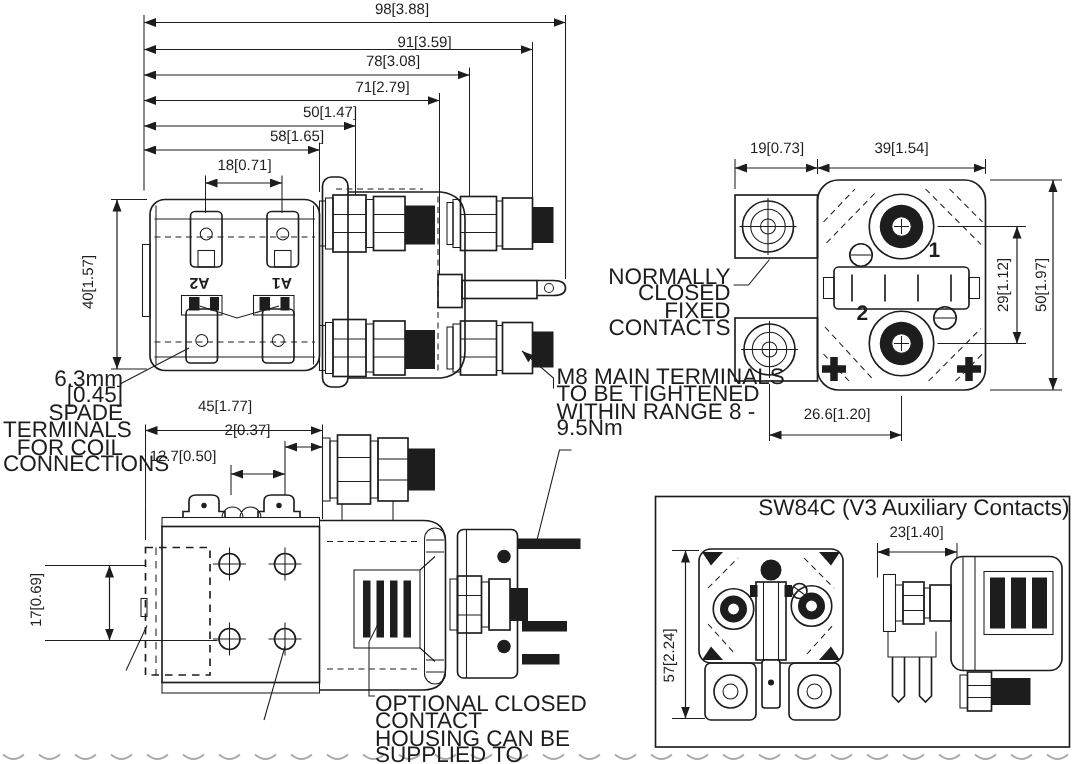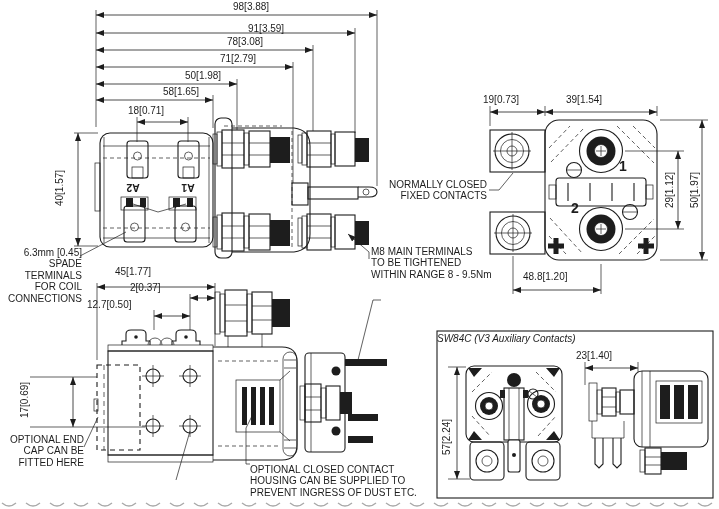--- a/index.html
+++ b/index.html
@@ -1,21 +1,21 @@
 <!DOCTYPE html>
 <html><head>
 <meta charset="utf-8">
 <style>
   html,body{margin:0;padding:0;background:#fff;}
   #stage{position:relative;width:719px;height:509px;background:#fff;overflow:hidden;
          font-family:"Liberation Sans",sans-serif;color:#1d1d1d;}
   #stage svg{position:absolute;left:0;top:0;}
-  .lbl{position:absolute;font-size:10px;line-height:11.4px;white-space:pre-line;color:#1d1d1d;}
-  .dimtxt{position:absolute;font-size:10px;line-height:12px;white-space:nowrap;color:#1d1d1d;}
-  .tr{text-align:right;} .tc{text-align:left;font-style:italic;}
+  .lbl{position:absolute;font-size:15px;line-height:11.4px;white-space:pre-line;color:#1d1d1d;}
+  .dimtxt{position:absolute;font-size:10px;line-height:12px;white-space:nowrap;text-align:center;color:#1d1d1d;}
+  .tr{text-align:right;} .tc{text-align:right;}
   .rot{transform:rotate(-90deg);transform-origin:center;height:12px;text-align:center;}
   .flip{transform:rotate(180deg);transform-origin:center;font-weight:bold;font-size:10.5px;text-align:center;}
   .mark{position:absolute;font-weight:bold;font-size:14px;color:#1d1d1d;}
   
   .ln{stroke:#1d1d1d;stroke-width:1.1;fill:none;}
   .tn{stroke:#1d1d1d;stroke-width:0.7;fill:none;}
   .dm{stroke:#1d1d1d;stroke-width:0.8;fill:none;}
   .dsh{stroke-dasharray:5 4;}
   .d2{stroke-dasharray:4 3;}
   .blk{fill:#1d1d1d;stroke:none;}
@@ -368,29 +368,29 @@
 
   <g>
     <path class="scallop" d="M2 503 q7 6 14 0 m10 0 q7 6 14 0 m10 0 q7 6 14 0 m10 0 q7 6 14 0 m10 0 q7 6 14 0 m10 0 q7 6 14 0 m10 0 q7 6 14 0 m10 0 q7 6 14 0 m10 0 q7 6 14 0 m10 0 q7 6 14 0 m10 0 q7 6 14 0 m10 0 q7 6 14 0 m10 0 q7 6 14 0 m10 0 q7 6 14 0 m10 0 q7 6 14 0 m10 0 q7 6 14 0 m10 0 q7 6 14 0 m10 0 q7 6 14 0 m10 0 q7 6 14 0 m10 0 q7 6 14 0 m10 0 q7 6 14 0 m10 0 q7 6 14 0 m10 0 q7 6 14 0 m10 0 q7 6 14 0 m10 0 q7 6 14 0 m10 0 q7 6 14 0 m10 0 q7 6 14 0 m10 0 q7 6 14 0 m10 0 q7 6 14 0 m10 0 q7 6 14 0"></path>
   </g>
 </svg>
 
 <div class="dimtxt" style="left:233px;top:1px;width:70px">98[3.88]</div>
 <div class="dimtxt" style="left:248px;top:23px;width:70px">91[3.59]</div>
 <div class="dimtxt" style="left:227px;top:36px;width:70px">78[3.08]</div>
 <div class="dimtxt" style="left:220px;top:53px;width:70px">71[2.79]</div>
-<div class="dimtxt" style="left:185px;top:70px;width:70px">50[1.98]</div>
+<div class="dimtxt" style="left:185px;top:70px;width:70px">50[1.47]</div>
 <div class="dimtxt" style="left:163px;top:86px;width:70px">58[1.65]</div>
 <div class="dimtxt" style="left:128px;top:105px;width:70px">18[0.71]</div>
 <div class="dimtxt rot" style="left:28px;top:182px;width:64px">40[1.57]</div>
 <div class="dimtxt" style="left:483px;top:94px;width:70px">19[0.73]</div>
 <div class="dimtxt" style="left:566px;top:94px;width:70px">39[1.54]</div>
 <div class="dimtxt rot" style="left:638px;top:184px;width:64px">29[1.12]</div>
 <div class="dimtxt rot" style="left:663px;top:184px;width:64px">50[1.97]</div>
-<div class="dimtxt" style="left:523px;top:271px;width:70px">48.8[1.20]</div>
+<div class="dimtxt" style="left:523px;top:271px;width:70px">26.6[1.20]</div>
 <div class="dimtxt" style="left:115px;top:266px;width:70px">45[1.77]</div>
 <div class="dimtxt" style="left:130px;top:282px;width:70px">2[0.37]</div>
 <div class="dimtxt" style="left:87px;top:299px;width:70px">12.7[0.50]</div>
 <div class="dimtxt rot" style="left:-7px;top:394px;width:64px">17[0.69]</div>
 <div class="dimtxt" style="left:576px;top:350px;width:70px">23[1.40]</div>
 <div class="dimtxt rot" style="left:415px;top:431px;width:64px">57[2.24]</div>
 
 <div class="lbl flip" style="left:122px;top:182px;width:22px">A2</div>
 <div class="lbl flip" style="left:177px;top:182px;width:22px">A1</div>
 <div class="mark" style="left:619px;top:158px;width:14px">1</div>
@@ -399,21 +399,18 @@
 <div class="lbl tr" style="left:2px;top:247px;width:80px">6.3mm [0.45]
 SPADE
 TERMINALS
 FOR COIL
 CONNECTIONS</div>
 <div class="lbl tr" style="left:387px;top:179px;width:100px">NORMALLY CLOSED
 FIXED CONTACTS</div>
 <div class="lbl" style="left:371px;top:246px;width:160px">M8 MAIN TERMINALS
 TO BE TIGHTENED
 WITHIN RANGE 8 - 9.5Nm</div>
-<div class="lbl tr" style="left:0px;top:434px;width:84px">OPTIONAL END
-CAP CAN BE
-FITTED HERE</div>
 <div class="lbl" style="left:250px;top:464px;width:180px">OPTIONAL CLOSED CONTACT
 HOUSING CAN BE SUPPLIED TO
 PREVENT INGRESS OF DUST ETC.</div>
 <div class="lbl tc" style="left:437px;top:333px;width:276px">SW84C (V3 Auxiliary Contacts)</div>
 
 </div>
 
 </body></html>

